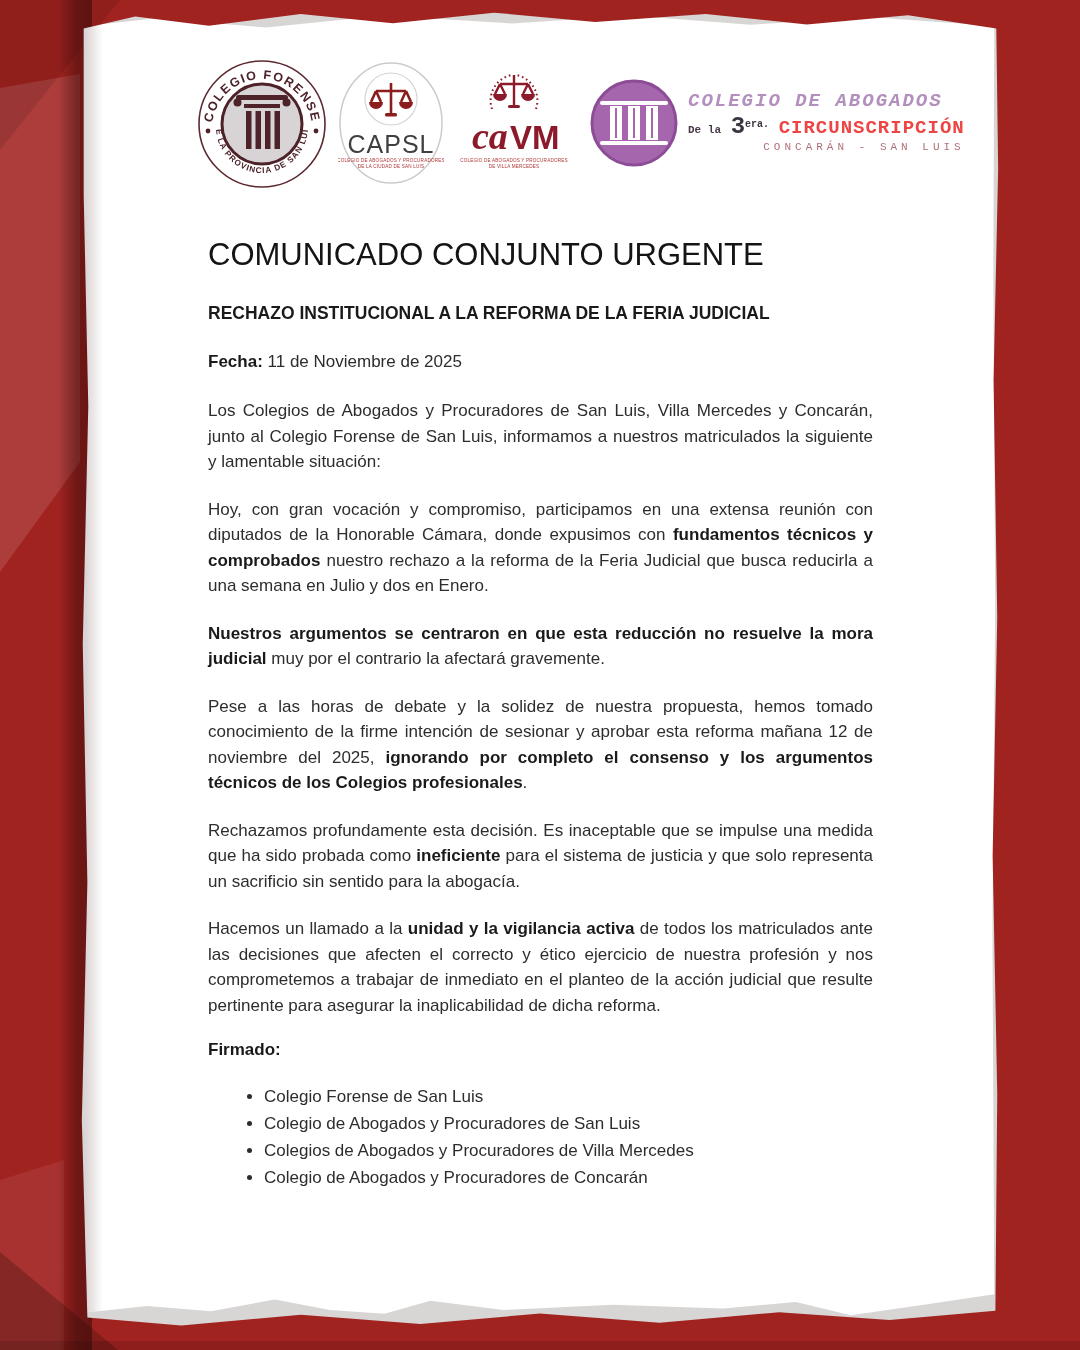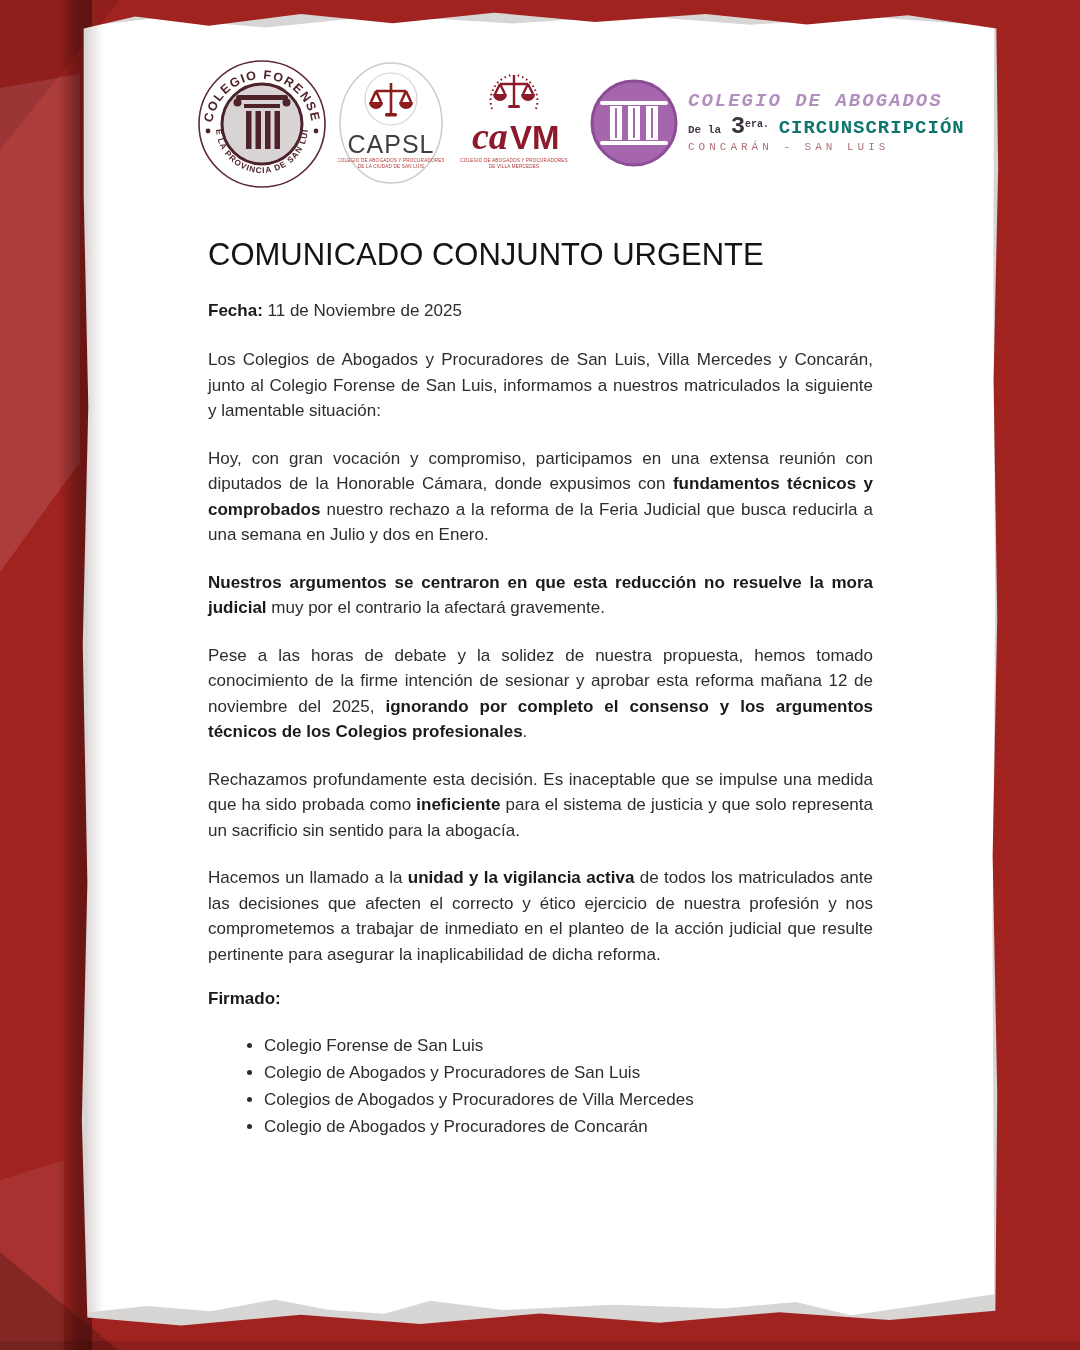--- a/index.html
+++ b/index.html
@@ -53,22 +53,22 @@
   
   .logos{display:flex;align-items:center;gap:10px;margin-left:-12px;height:140px;}
   .logo-svg{flex:0 0 auto;}
   .logo4{display:flex;align-items:center;gap:8px;margin-left:4px;}
   .logo4-text{font-family:Liberation Mono, monospace;line-height:1.05;white-space:nowrap;}
   .l4-line1{font-style:italic;font-weight:bold;font-size:19px;letter-spacing:2px;color:#b38fbe;}
   .l4-line2{color:#3c3440;margin-top:2px;}
   .l4-dela{font-size:11px;font-weight:bold;color:#4a3a4a;}
   .l4-num{font-size:24px;font-weight:bold;color:#3c3440;}
   .l4-sup{font-size:10px;font-weight:bold;vertical-align:super;color:#3c3440;}
-  .l4-circ{font-size:19px;font-weight:bold;letter-spacing:1px;color:#0f766e;}
-  .l4-line3{font-size:11px;letter-spacing:4px;color:#b07078;margin-top:3px;text-align:left;}
+  .l4-circ{font-size:19px;font-weight:bold;letter-spacing:1px;color:#ef4444;}
+  .l4-line3{font-size:11px;letter-spacing:4px;color:#b07078;margin-top:3px;text-align:right;}
 
   
   .doc-title{
     margin:44px 0 0 0;font-size:31px;font-weight:normal;color:#141414;letter-spacing:0;
   }
   .doc-subtitle{
     margin:30px 0 0 0;font-size:17.5px;font-weight:bold;color:#1a1a1a;
   }
   .date-line{margin:28px 0 12px 0;font-size:17px;color:#2d2d2d;}
   .date-line strong{color:#1a1a1a;}
@@ -190,20 +190,21 @@
             </svg>
             <div class="logo4-text">
               <div class="l4-line1">COLEGIO DE ABOGADOS</div>
               <div class="l4-line2"><span class="l4-dela">De la</span> <span class="l4-num">3</span><span class="l4-sup">era.</span> <span class="l4-circ">CIRCUNSCRIPCIÓN</span></div>
               <div class="l4-line3">CONCARÁN - SAN LUIS</div>
             </div>
           </div>
         </div>
 
         <h1 class="doc-title">COMUNICADO CONJUNTO URGENTE</h1>
+        <h2 class="doc-subtitle">RECHAZO INSTITUCIONAL A LA REFORMA DE LA FERIA JUDICIAL</h2>
         <p class="date-line"><strong>Fecha:</strong> <span>11 de Noviembre de 2025</span></p>
 
         <div class="body-text">
             <p><span>Los Colegios de Abogados y Procuradores de San Luis, Villa Mercedes y Concarán, junto al Colegio Forense de San Luis, informamos a nuestros matriculados la siguiente y lamentable situación:</span></p>
             <p><span>Hoy, con gran vocación y compromiso, participamos en una extensa reunión con diputados de la Honorable Cámara, donde expusimos con </span><strong>fundamentos técnicos y comprobados</strong><span> nuestro rechazo a la reforma de la Feria Judicial que busca reducirla a una semana en Julio y dos en Enero.</span></p>
             <p><strong>Nuestros argumentos se centraron en que esta reducción no resuelve la mora judicial</strong><span> muy por el contrario la afectará gravemente.</span></p>
             <p><span>Pese a las horas de debate y la solidez de nuestra propuesta, hemos tomado conocimiento de la firme intención de sesionar y aprobar esta reforma mañana 12 de noviembre del 2025, </span><strong>ignorando por completo el consenso y los argumentos técnicos de los Colegios profesionales</strong><span>.</span></p>
             <p><span>Rechazamos profundamente esta decisión. Es inaceptable que se impulse una medida que ha sido probada como </span><strong>ineficiente</strong><span> para el sistema de justicia y que solo representa un sacrificio sin sentido para la abogacía.</span></p>
             <p><span>Hacemos un llamado a la </span><strong>unidad y la vigilancia activa</strong><span> de todos los matriculados ante las decisiones que afecten el correcto y ético ejercicio de nuestra profesión y nos comprometemos a trabajar de inmediato en el planteo de la acción judicial que resulte pertinente para asegurar la inaplicabilidad de dicha reforma.</span></p>
           </div>

